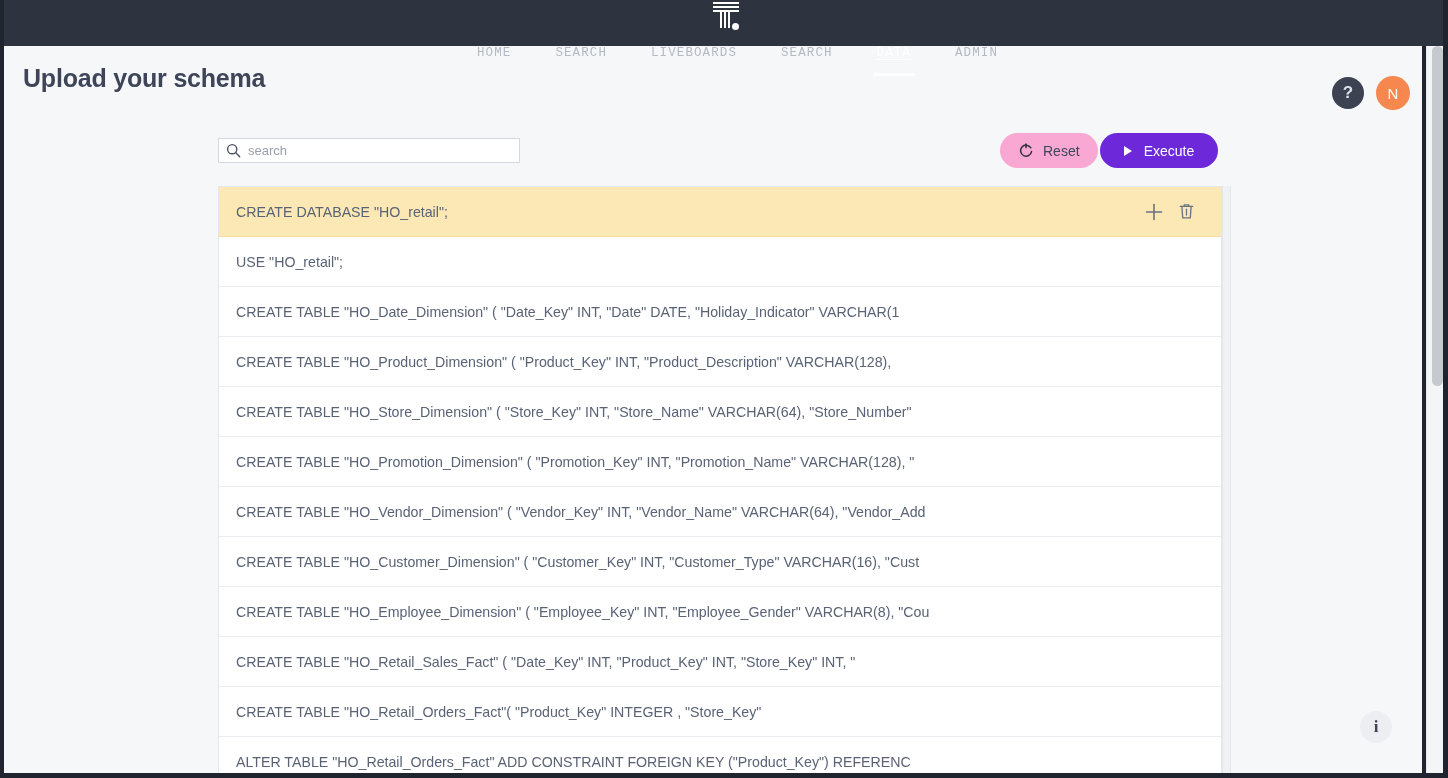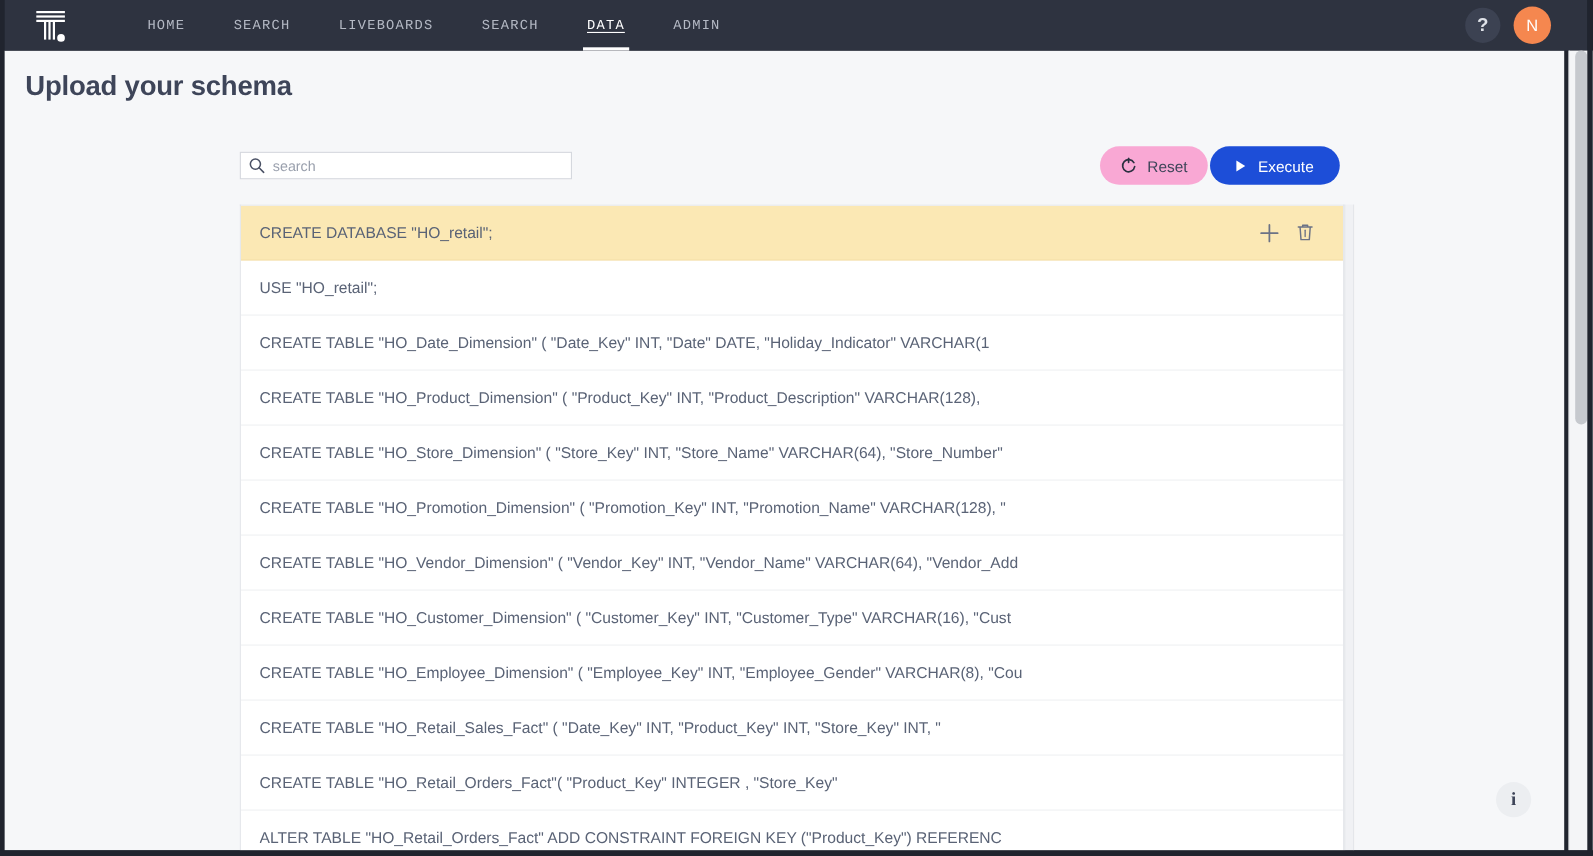--- a/index.html
+++ b/index.html
@@ -68,20 +68,21 @@
   
   #topnav {
     position: absolute;
     left: 4px; top: 0;
     width: 1439px;
     height: 46px;
     background: #2e3340;
     display: flex;
     align-items: center;
     z-index: 30;
+    flex-direction: column;
   }
 
   .logo-wrap {
     width: 76px;
     display: flex;
     align-items: center;
     justify-content: center;
     margin-left: 4px;
   }
   .logo {
@@ -261,21 +262,21 @@
     cursor: pointer;
   }
   .btn-execute {
     position: absolute;
     left: 1096px;
     top: -5px;
     height: 35px;
     min-width: 118px;
     padding: 0 22px;
     border-radius: 18px;
-    background: #1d4ed8;
+    background: #6d28d9;
     border: none;
     display: flex;
     align-items: center;
     justify-content: center;
     gap: 12px;
     font-family: "Liberation Sans", sans-serif;
     font-size: 14px;
     color: #ffffff;
     cursor: pointer;
   }

